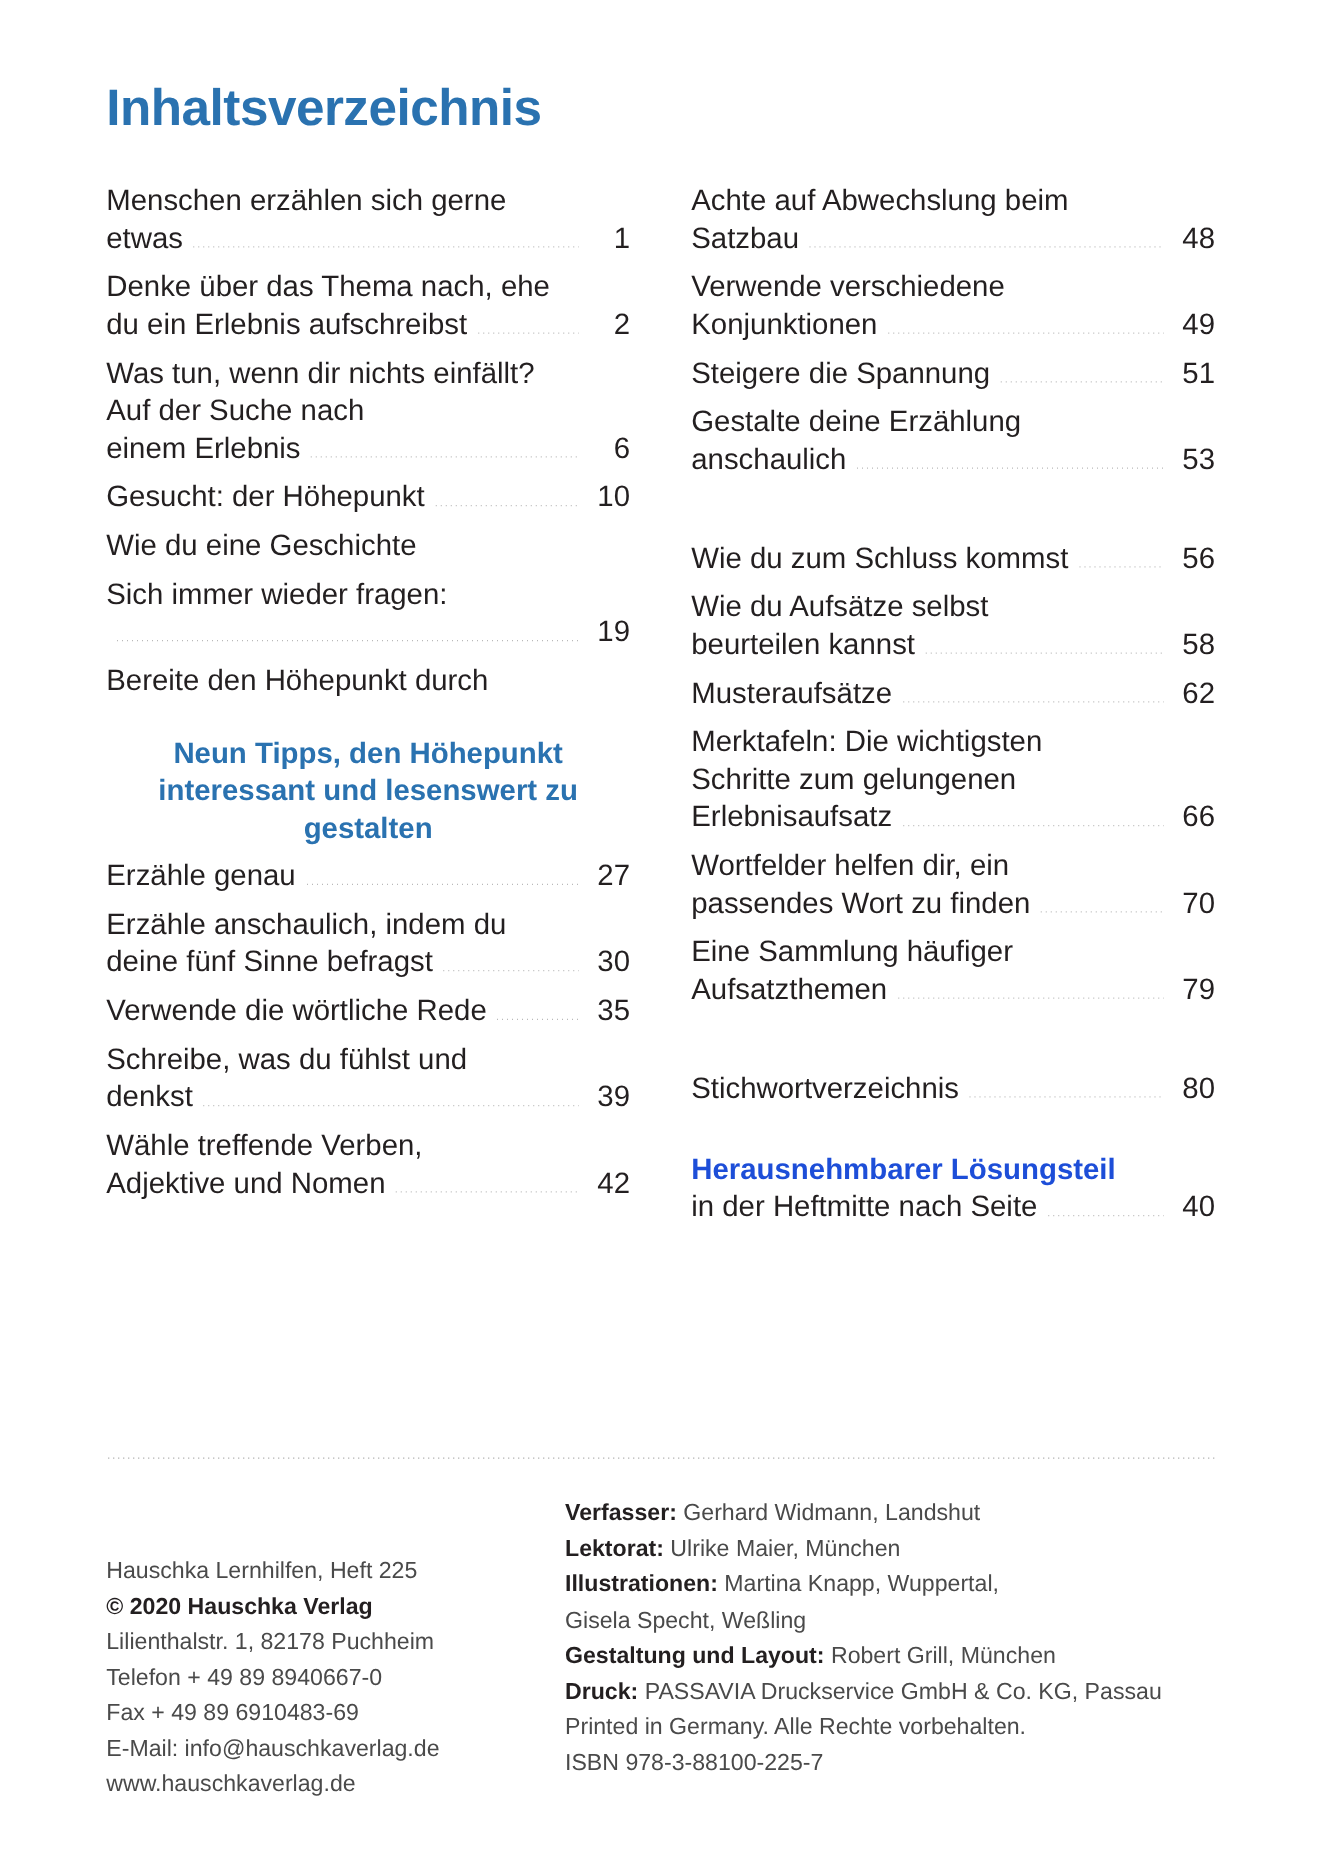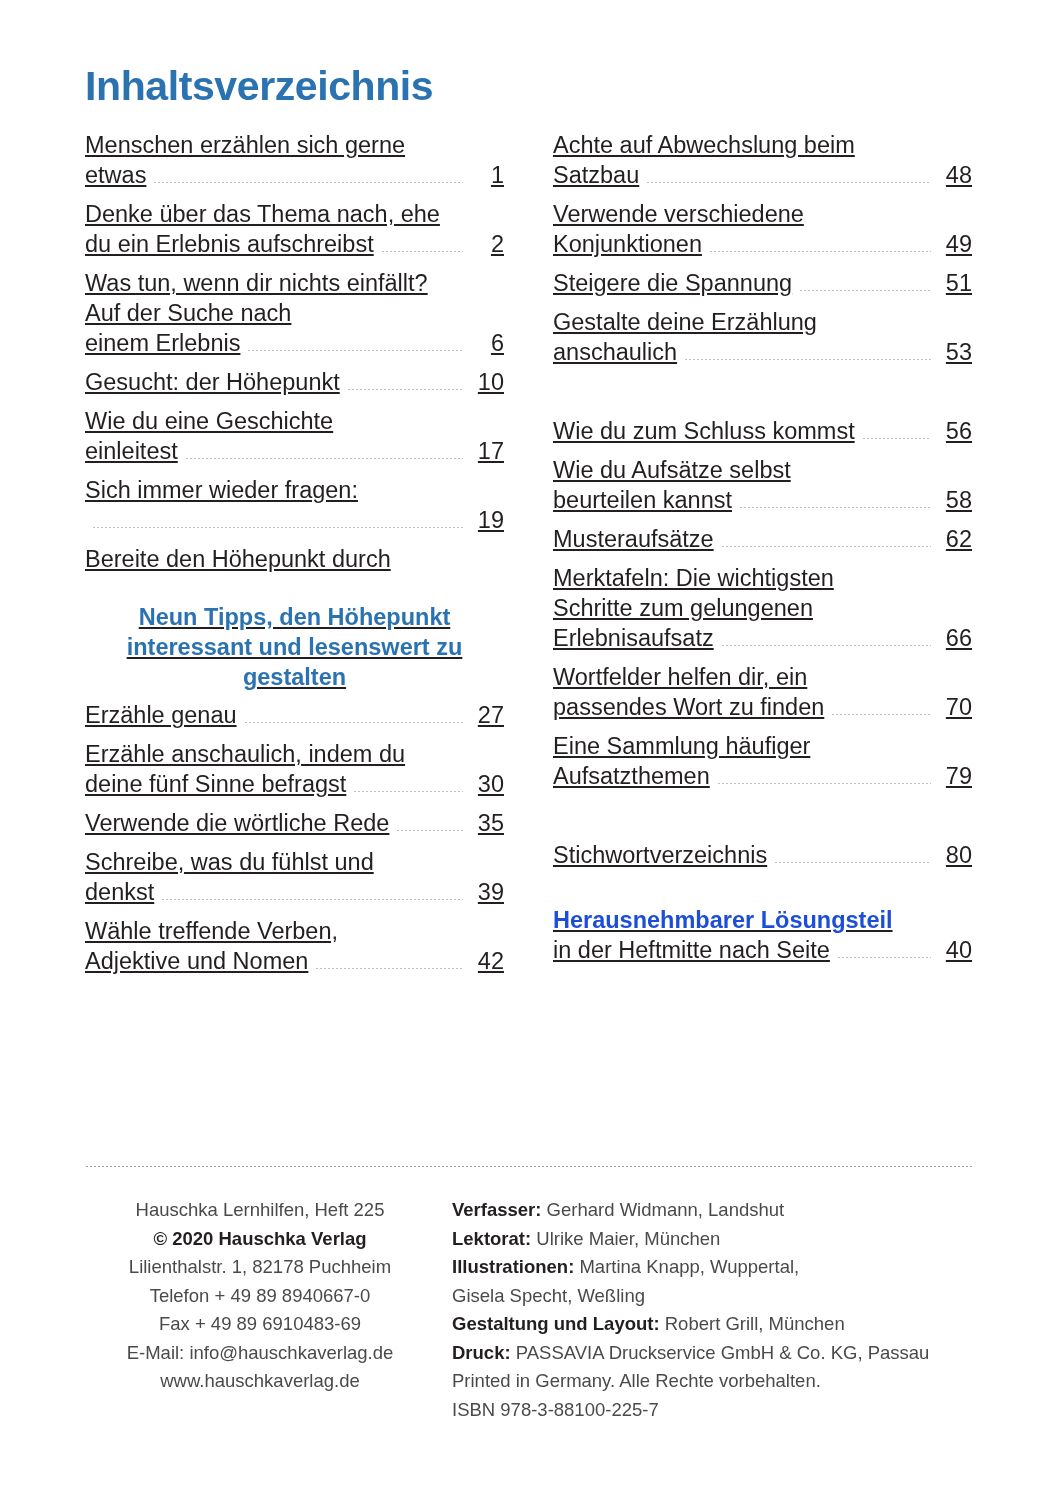--- a/index.html
+++ b/index.html
@@ -29,22 +29,21 @@
     font-size: 41px;
     font-weight: bold;
     color: #2a72b0;
     letter-spacing: -0.4px;
     line-height: 1;
   }
 
   
   .col {
     position: absolute;
-    top: 130px;
-    text-decoration: underline;
+    top: 145px;
   }
   .col-left  { left: 85px;  width: 419px; }
   .col-right { left: 553px; width: 419px; }
 
   
   .entry {
     position: relative;
     margin-bottom: 9px;
   }
   .entry .line {
@@ -109,26 +108,25 @@
     top: 1166px;
     width: 887px;
     height: 1px;
     background-image: radial-gradient(circle, #9a9a9a 0.7px, transparent 0.8px);
     background-size: 4px 2px;
     background-repeat: repeat-x;
   }
   .imprint-left {
     position: absolute;
     left: 85px;
-    top: 1196px;
+    top: 1242px;
     width: 350px;
     font-size: 18.5px;
     line-height: 28.5px;
     color: #4a4a4a;
-    text-align: center;
   }
   .imprint-right {
     position: absolute;
     left: 452px;
     top: 1196px;
     width: 520px;
     font-size: 18.5px;
     line-height: 28.5px;
     color: #4a4a4a;
   }
@@ -191,25 +189,20 @@
         <div class="entry">
           <div class="line">
             <span class="txt">Gesucht: der Höhepunkt</span>
             <span class="dots"></span>
             <span class="pg">10</span>
           </div>
         </div>
         <div class="entry">
           <div class="line cont">
             <span class="txt">Wie du eine Geschichte</span>
-            <span class="dots"></span>
-            <span class="pg">17</span>
-          </div>
-          <div class="line">
-            <span class="txt">einleitest</span>
             <span class="dots"></span>
             <span class="pg">17</span>
           </div>
         </div>
         <div class="entry">
           <div class="line cont">
             <span class="txt">Sich immer wieder fragen:</span>
             <span class="dots"></span>
             <span class="pg">19</span>
           </div>

